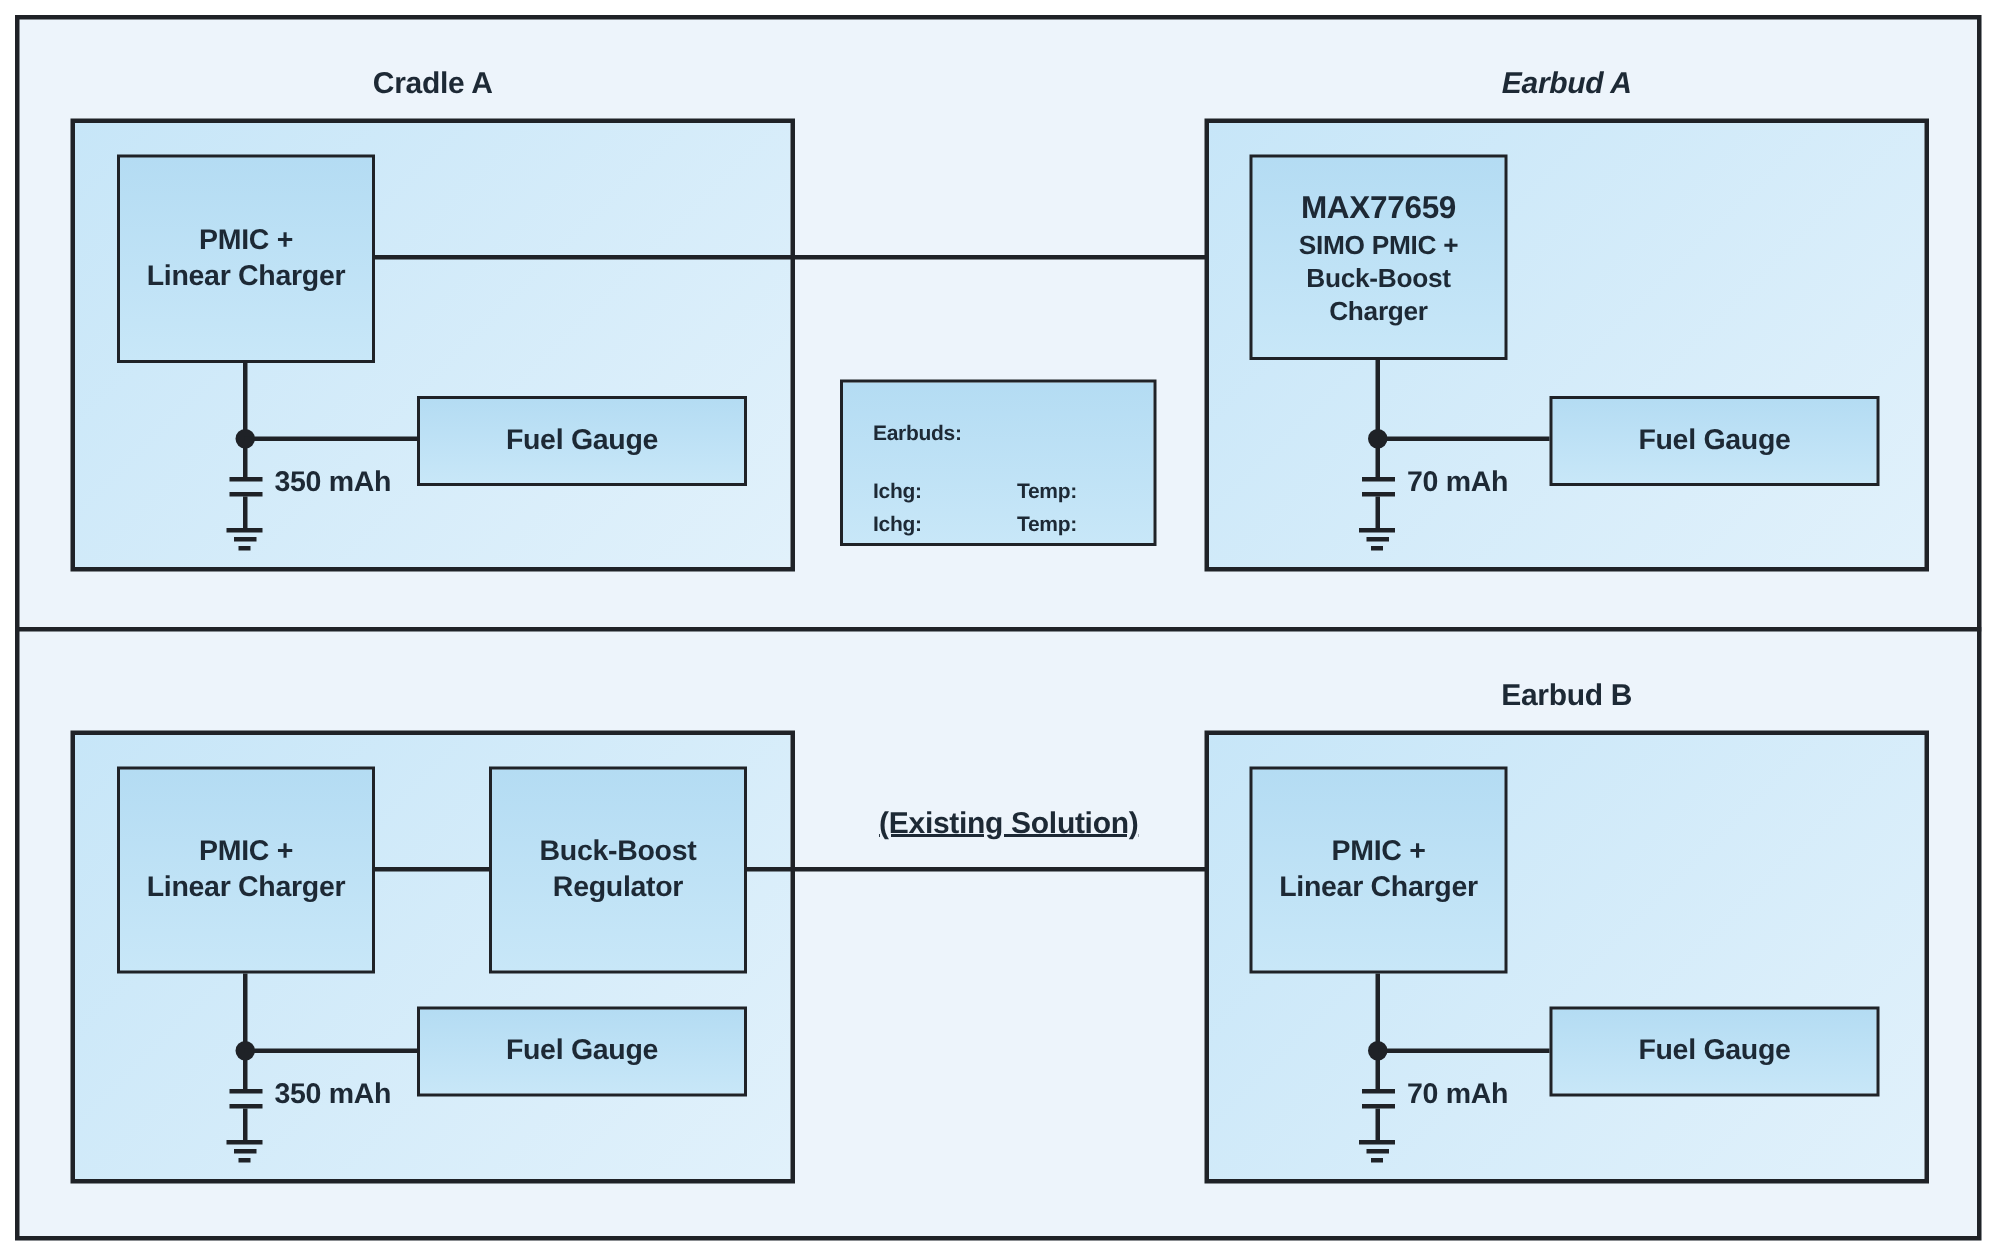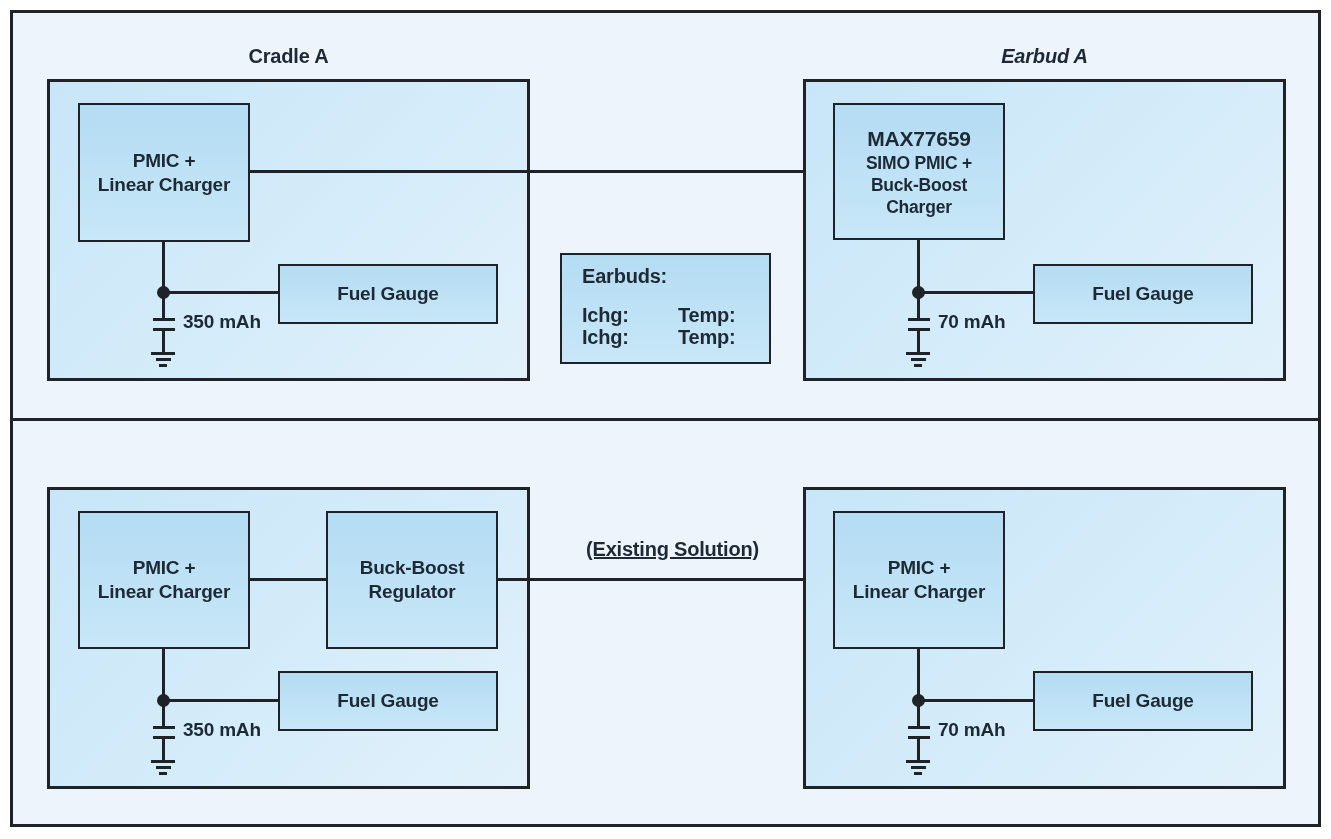--- a/index.html
+++ b/index.html
@@ -30,21 +30,21 @@
   .h{position:absolute;height:3px;background:var(--line);}
   .v{position:absolute;width:3px;background:var(--line);}
   .dot{position:absolute;width:13px;height:13px;border-radius:50%;background:var(--line);}
   .ah{position:absolute;width:0;height:0;border-top:9px solid transparent;
       border-bottom:9px solid transparent;border-left:22px solid var(--line);}
   .grp{position:absolute;}
   .plate{position:absolute;height:3px;background:var(--line);left:1px;width:22px;}
   .g1{position:absolute;height:3px;background:var(--line);left:0;width:24px;top:0;}
   .g2{position:absolute;height:3px;background:var(--line);left:4.5px;width:15px;top:6px;}
   .g3{position:absolute;height:3px;background:var(--line);left:8px;width:8px;top:12px;}
-  .oledtxt{position:absolute;font-size:20px;line-height:21px;white-space:nowrap;}
+  .oledtxt{position:absolute;font-size:14px;line-height:21px;white-space:nowrap;margin-top:12px;}
 </style>
 </head>
 <body>
 
 <div id="page">
 
   <div class="panel" style="left:10px;top:10px;width:1311px;height:411px;"></div>
 
   <div class="ttl" style="left:47px;top:44px;width:483px;">Cradle A</div>
   <div class="devbox" style="left:47px;top:79px;width:483px;height:302px;"></div>
@@ -140,20 +140,21 @@
     <div class="g1"></div>
     <div class="g2"></div>
     <div class="g3"></div>
   </div>
   <div class="batlbl" style="left:183px;top:719px;">350 mAh</div>
 
   <div class="lbl" style="left:530px;top:537px;width:285px;text-decoration:underline;">(Existing Solution)</div>
   <div class="h" style="left:498px;top:578px;width:314px;"></div>
   <div class="ah" style="left:810px;top:570px;"></div>
 
+  <div class="ttl" style="left:803px;top:452px;width:483px;">Earbud B</div>
   <div class="devbox" style="left:803px;top:487px;width:483px;height:302px;"></div>
 
   <div class="blk" style="left:833px;top:511px;width:172px;height:138px;">
     <span>PMIC +</span>
     <span>Linear Charger</span>
   </div>
   <div class="blk" style="left:1033px;top:671px;width:220px;height:60px;">
     <span>Fuel Gauge</span>
   </div>
 

